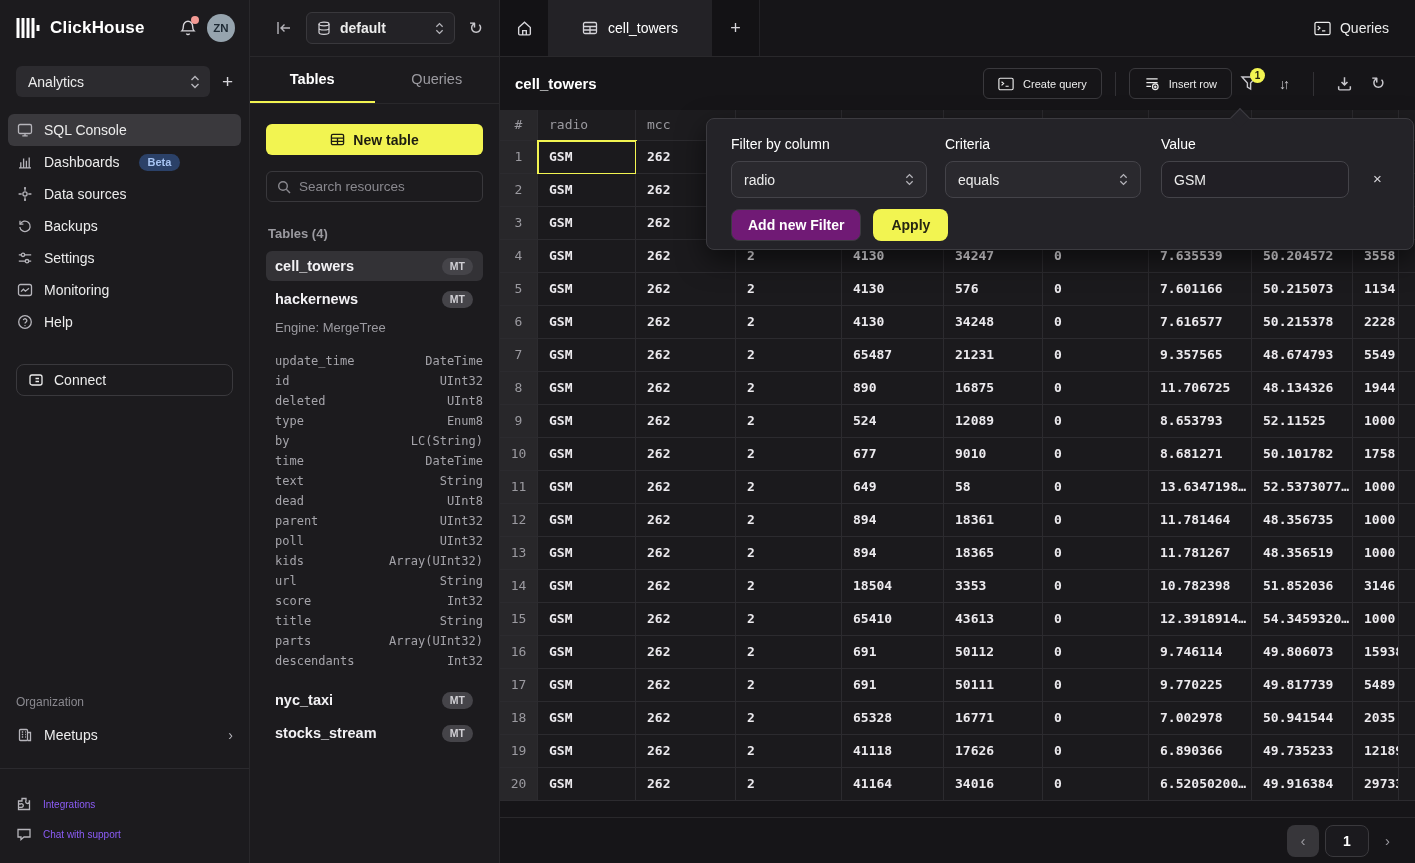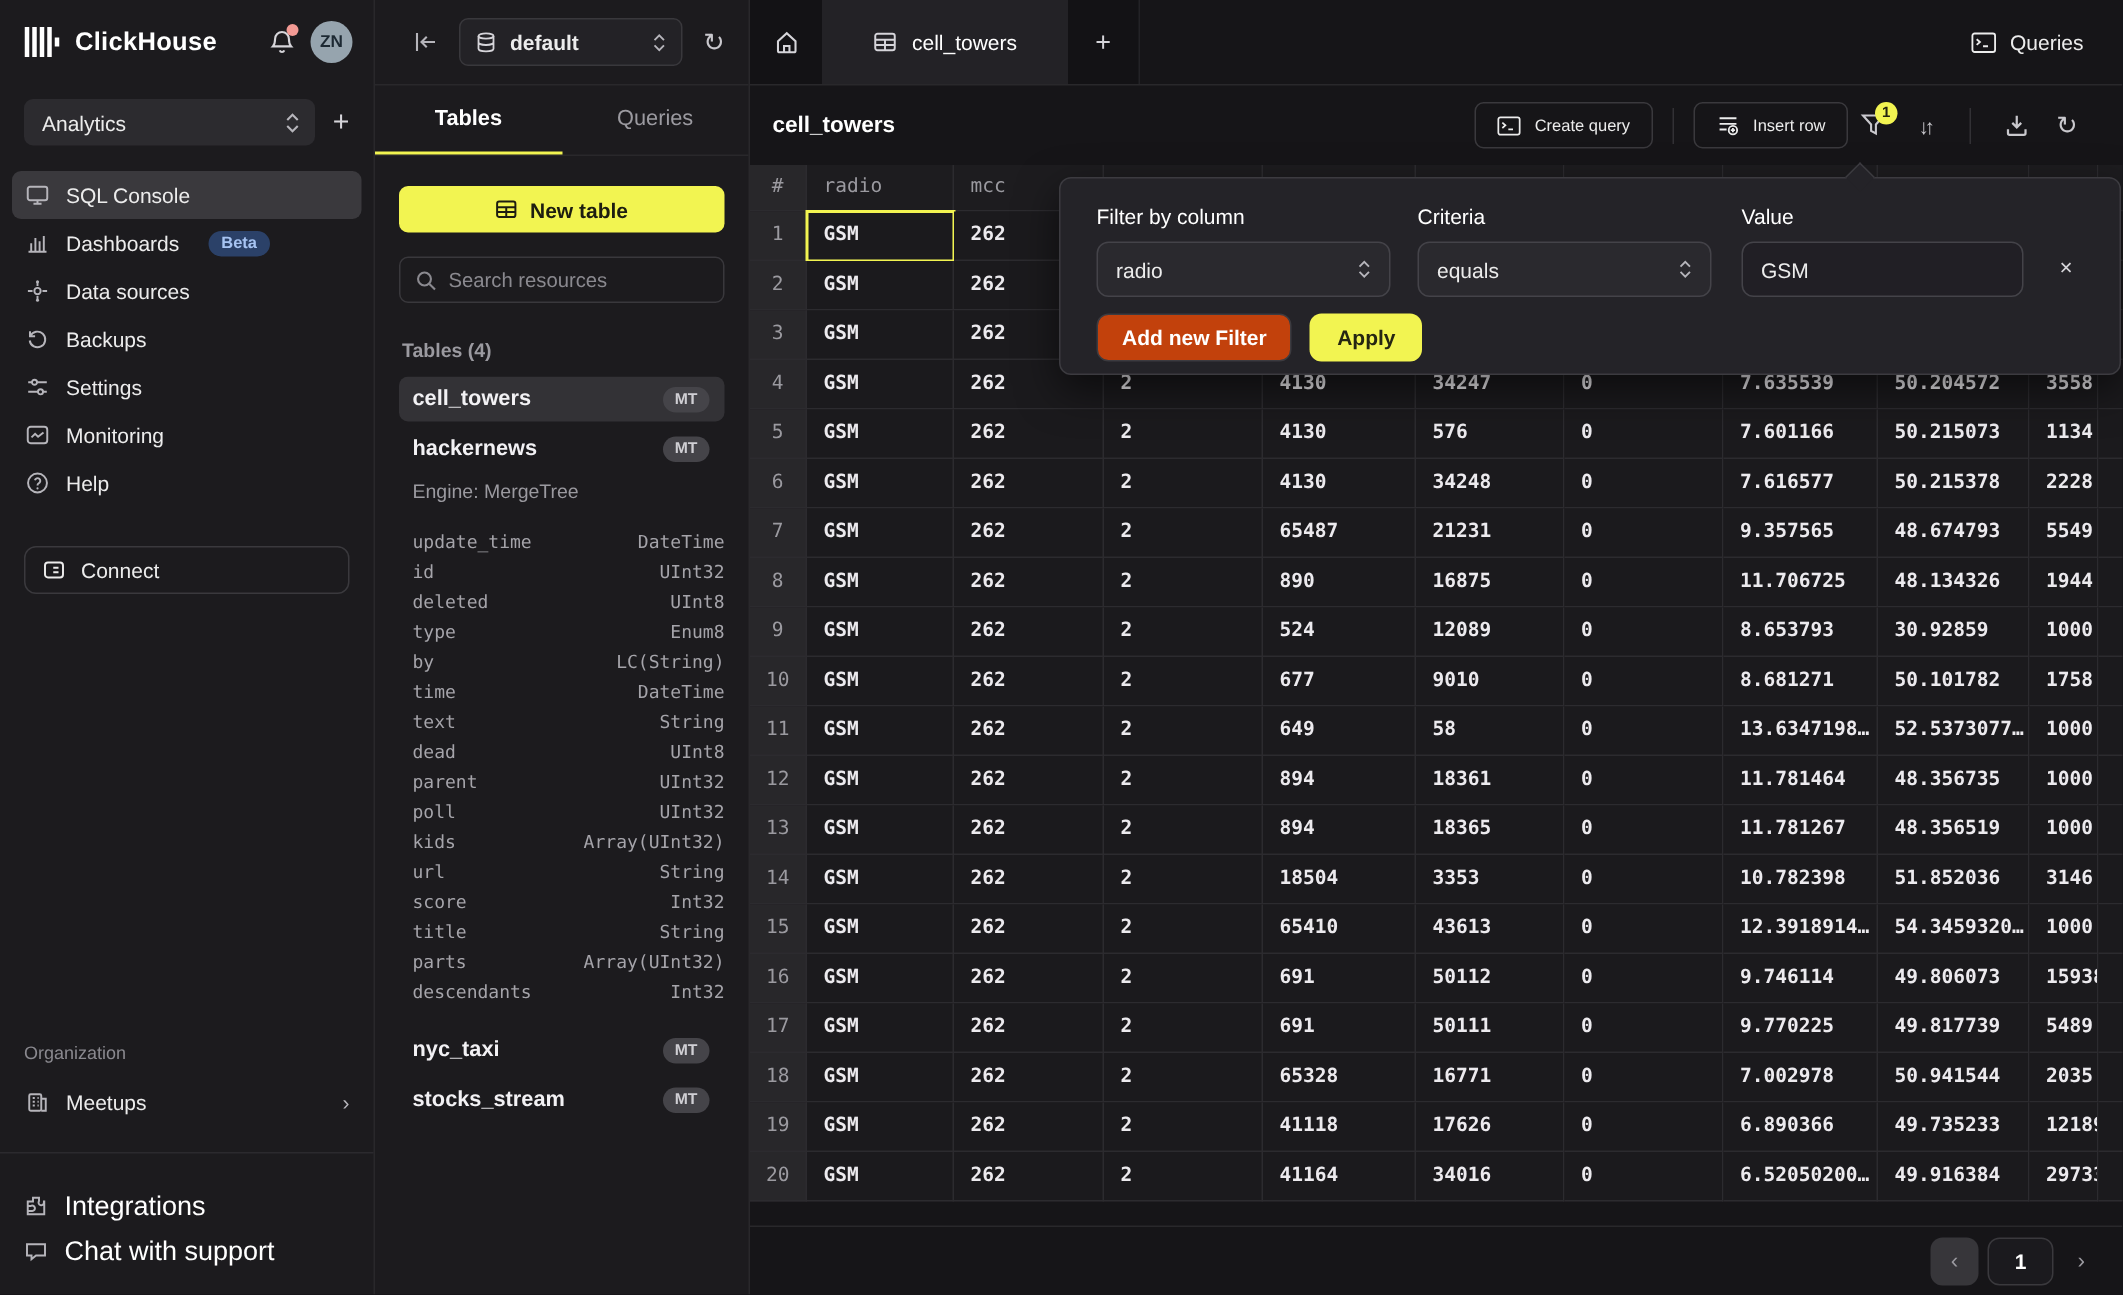--- a/index.html
+++ b/index.html
@@ -21,21 +21,21 @@
   .icon-plus { background:none; border:none; color:#d6d5da; font-size:19px; cursor:pointer; line-height:1; }
   nav { margin-top:17px; padding:0 8px; }
   .nav-item { display:flex; align-items:center; gap:11px; height:32px; padding:0 8px; border-radius:6px; font-size:14px; color:#ececec; cursor:pointer; }
   .nav-item .nico { width:17px; display:flex; justify-content:center; color:#b6b5bb; }
   .nav-item.active { background:#3a393d; }
   .badge-beta { margin-left:8px; background:#2b4168; color:#a7c4f2; font-size:11px; font-weight:600; padding:2.5px 9px; border-radius:10px; }
   .connect { margin:26px 16px 0; height:32px; border:1px solid #3a393d; background:transparent; border-radius:8px; color:#ececec; font-size:14px; display:flex; align-items:center; gap:10px; padding:0 11px; cursor:pointer; font-family:inherit; }
   .org { margin-top:auto; padding:0 8px; }
   .org-label { font-size:12px; color:#8a898f; padding:0 8px 10px; }
   .side-div { border:none; border-top:1px solid #2b2a2e; margin:17px 0 20px; }
-  .foot-item { display:flex; align-items:center; gap:11px; height:30px; padding:0 16px; font-size:18px; color:#ffffff; cursor:pointer; }
+  .foot-item { display:flex; align-items:center; gap:11px; height:30px; padding:0 16px; font-size:10px; color:#8b5cf6; cursor:pointer; }
   .foot-item .nico { width:16px; display:flex; justify-content:center; color:#b6b5bb; }
   .dot-green { width:8px; height:8px; border-radius:50%; background:#5fd38d; margin:0 4px; }
   .chev-r { margin-left:auto; color:#b6b5bb; font-size:14px; }
 
   
   .panel { width:250px; background:#1c1b1e; border-right:1px solid #29282b; display:flex; flex-direction:column; }
   .panel-top { height:57px; border-bottom:1px solid #29282b; display:flex; align-items:center; padding:0 16px 0 26px; gap:14px; }
   .collapse-btn,.refresh-sm { background:none; border:none; color:#b6b5bb; cursor:pointer; display:flex; }
   .db-select { flex:1; height:32px; background:#232226; border:1px solid #39383c; border-radius:6px; color:#ececec; font-size:14px; font-weight:600; display:flex; align-items:center; gap:9px; padding:0 10px; cursor:pointer; font-family:inherit; }
   .db-select .lbl { flex:1; text-align:left; font-weight:600; }
@@ -91,21 +91,21 @@
   .popup { position:absolute; left:206px; top:118px; width:708px; height:132px; background:#242328; border:1px solid #3c3b40; border-radius:8px; box-shadow:0 10px 28px rgba(0,0,0,.55); z-index:5; padding:17px 24px 16px; }
   .caret { position:absolute; top:-8px; left:526px; width:14px; height:14px; background:#242328; border-left:1px solid #3c3b40; border-top:1px solid #3c3b40; transform:rotate(45deg); }
   .fields { display:flex; align-items:flex-start; }
   .fgroup label { display:block; font-size:14px; font-weight:400; color:#fff; margin-bottom:9px; }
   .fsel { width:100%; height:37px; background:#2a292e; border:1px solid #444349; border-radius:8px; color:#ececec; font-size:14px; display:flex; align-items:center; justify-content:space-between; padding:0 12px; cursor:pointer; font-family:inherit; }
   .finput { width:100%; height:37px; background:#211f25; border:1px solid #444349; border-radius:8px; color:#ececec; font-size:14px; padding:0 12px; outline:none; font-family:inherit; }
   .w196 { width:196px; } .w188 { width:188px; }
   .g18 { margin-left:18px; } .g20 { margin-left:20px; }
   .fclose { background:none; border:none; color:#d6d5da; font-size:15px; cursor:pointer; margin:34px 0 0 24px; }
   .pactions { display:flex; gap:12px; margin-top:11px; }
-  .btn-add { height:32px; padding:0 16px; background:#c2410c; border:1px solid #3c3b40; border-radius:8px; color:#fff; font-size:14px; font-weight:600; cursor:pointer; font-family:inherit; }
+  .btn-add { height:32px; padding:0 16px; background:#701a75; border:1px solid #3c3b40; border-radius:8px; color:#fff; font-size:14px; font-weight:600; cursor:pointer; font-family:inherit; }
   .btn-apply { height:32px; padding:0 18px; background:#f2f451; border:none; border-radius:8px; color:#262612; font-size:14px; font-weight:600; cursor:pointer; font-family:inherit; }
 
   svg { display:block; }
 </style>
 </head>
 <body>
 
 <div class="app">
 
   <aside class="sidebar">
@@ -557,21 +557,21 @@
         <div class="td">1944</div>
         <div class="td"></div>
         <div class="td num">9</div>
         <div class="td">GSM</div>
         <div class="td">262</div>
         <div class="td">2</div>
         <div class="td">524</div>
         <div class="td">12089</div>
         <div class="td">0</div>
         <div class="td">8.653793</div>
-        <div class="td">30.92859</div>
+        <div class="td">52.11525</div>
         <div class="td">1000</div>
         <div class="td"></div>
         <div class="td num">10</div>
         <div class="td">GSM</div>
         <div class="td">262</div>
         <div class="td">2</div>
         <div class="td">677</div>
         <div class="td">9010</div>
         <div class="td">0</div>
         <div class="td">8.681271</div>

